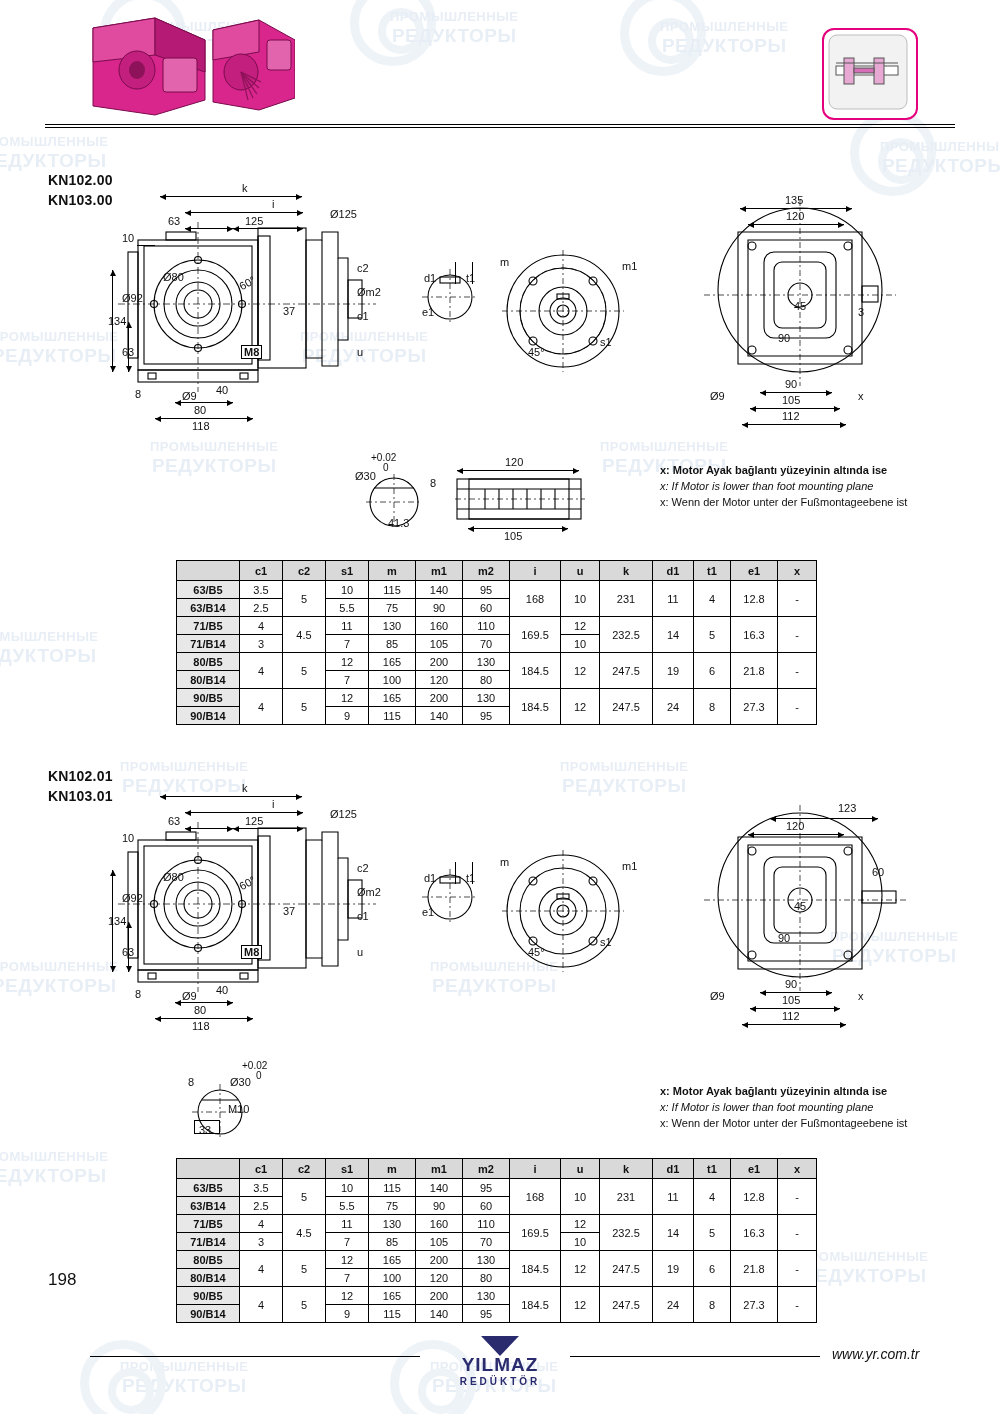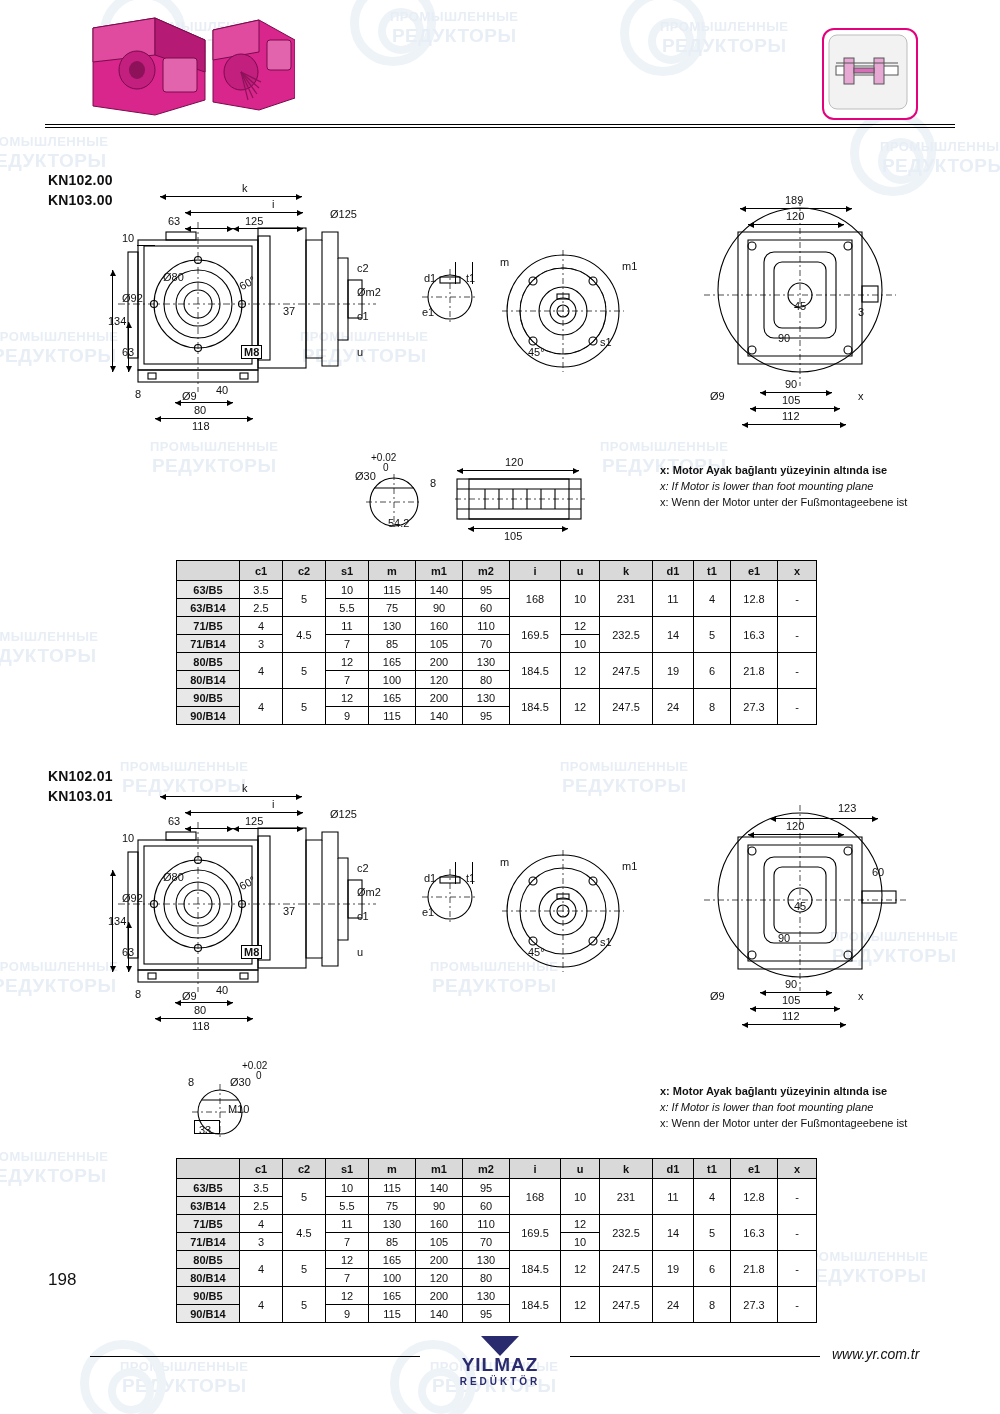--- a/index.html
+++ b/index.html
@@ -388,21 +388,21 @@
           <circle cx="62" cy="56" r="4"></circle>
             <circle cx="158" cy="56" r="4"></circle>
           <rect x="172" y="96" width="16" height="16"></rect>
         </g>
         <g stroke="#000" stroke-width=".7" stroke-dasharray="6,3,2,3">
           <line x1="14" y1="105" x2="206" y2="105"></line>
           <line x1="110" y1="10" x2="110" y2="196"></line>
         </g>
       </svg>
       <div class="dim" style="left:740px;top:208px;width:112px;"></div>
-      <div class="lbl" style="left:785px;top:194px;">189</div>
+      <div class="lbl" style="left:785px;top:194px;">135</div>
       <div class="dim" style="left:748px;top:224px;width:96px;"></div>
       <div class="lbl" style="left:786px;top:210px;">120</div>
       <div class="lbl" style="left:794px;top:300px;">45</div>
       <div class="lbl" style="left:858px;top:306px;">3</div>
       <div class="lbl" style="left:778px;top:332px;">90</div>
       <div class="lbl" style="left:710px;top:390px;">Ø9</div>
       <div class="dim" style="left:760px;top:392px;width:72px;"></div>
       <div class="lbl" style="left:785px;top:378px;">90</div>
       <div class="dim" style="left:750px;top:408px;width:90px;"></div>
       <div class="lbl" style="left:782px;top:394px;">105</div>
@@ -419,21 +419,21 @@
         </g>
         <g stroke="#000" stroke-width=".7" stroke-dasharray="6,3,2,3">
           <line x1="6" y1="34" x2="62" y2="34"></line>
           <line x1="34" y1="6" x2="34" y2="62"></line>
         </g>
       </svg>
       <div class="lbl sm" style="left:371px;top:452px;">+0.02</div>
       <div class="lbl sm" style="left:383px;top:462px;">0</div>
       <div class="lbl" style="left:355px;top:470px;">Ø30</div>
       <div class="lbl" style="left:430px;top:477px;">8</div>
-      <div class="lbl" style="left:388px;top:517px;">54.2</div>
+      <div class="lbl" style="left:388px;top:517px;">41.3</div>
 
       <svg width="130" height="50" viewBox="0 0 130 50" style="position:absolute;left:455px;top:475px;">
         <g fill="none" stroke="#000" stroke-width="1.1">
           <rect x="2" y="4" width="124" height="40"></rect>
           <rect x="14" y="4" width="100" height="40"></rect>
           <line x1="2" y1="14" x2="126" y2="14"></line>
           <line x1="2" y1="34" x2="126" y2="34"></line>
           <path d="M30 14 L30 34 M44 14 L44 34 M58 14 L58 34 M72 14 L72 34 M86 14 L86 34 M100 14 L100 34"></path>
         </g>
         <g stroke="#000" stroke-width=".7" stroke-dasharray="6,3,2,3">

